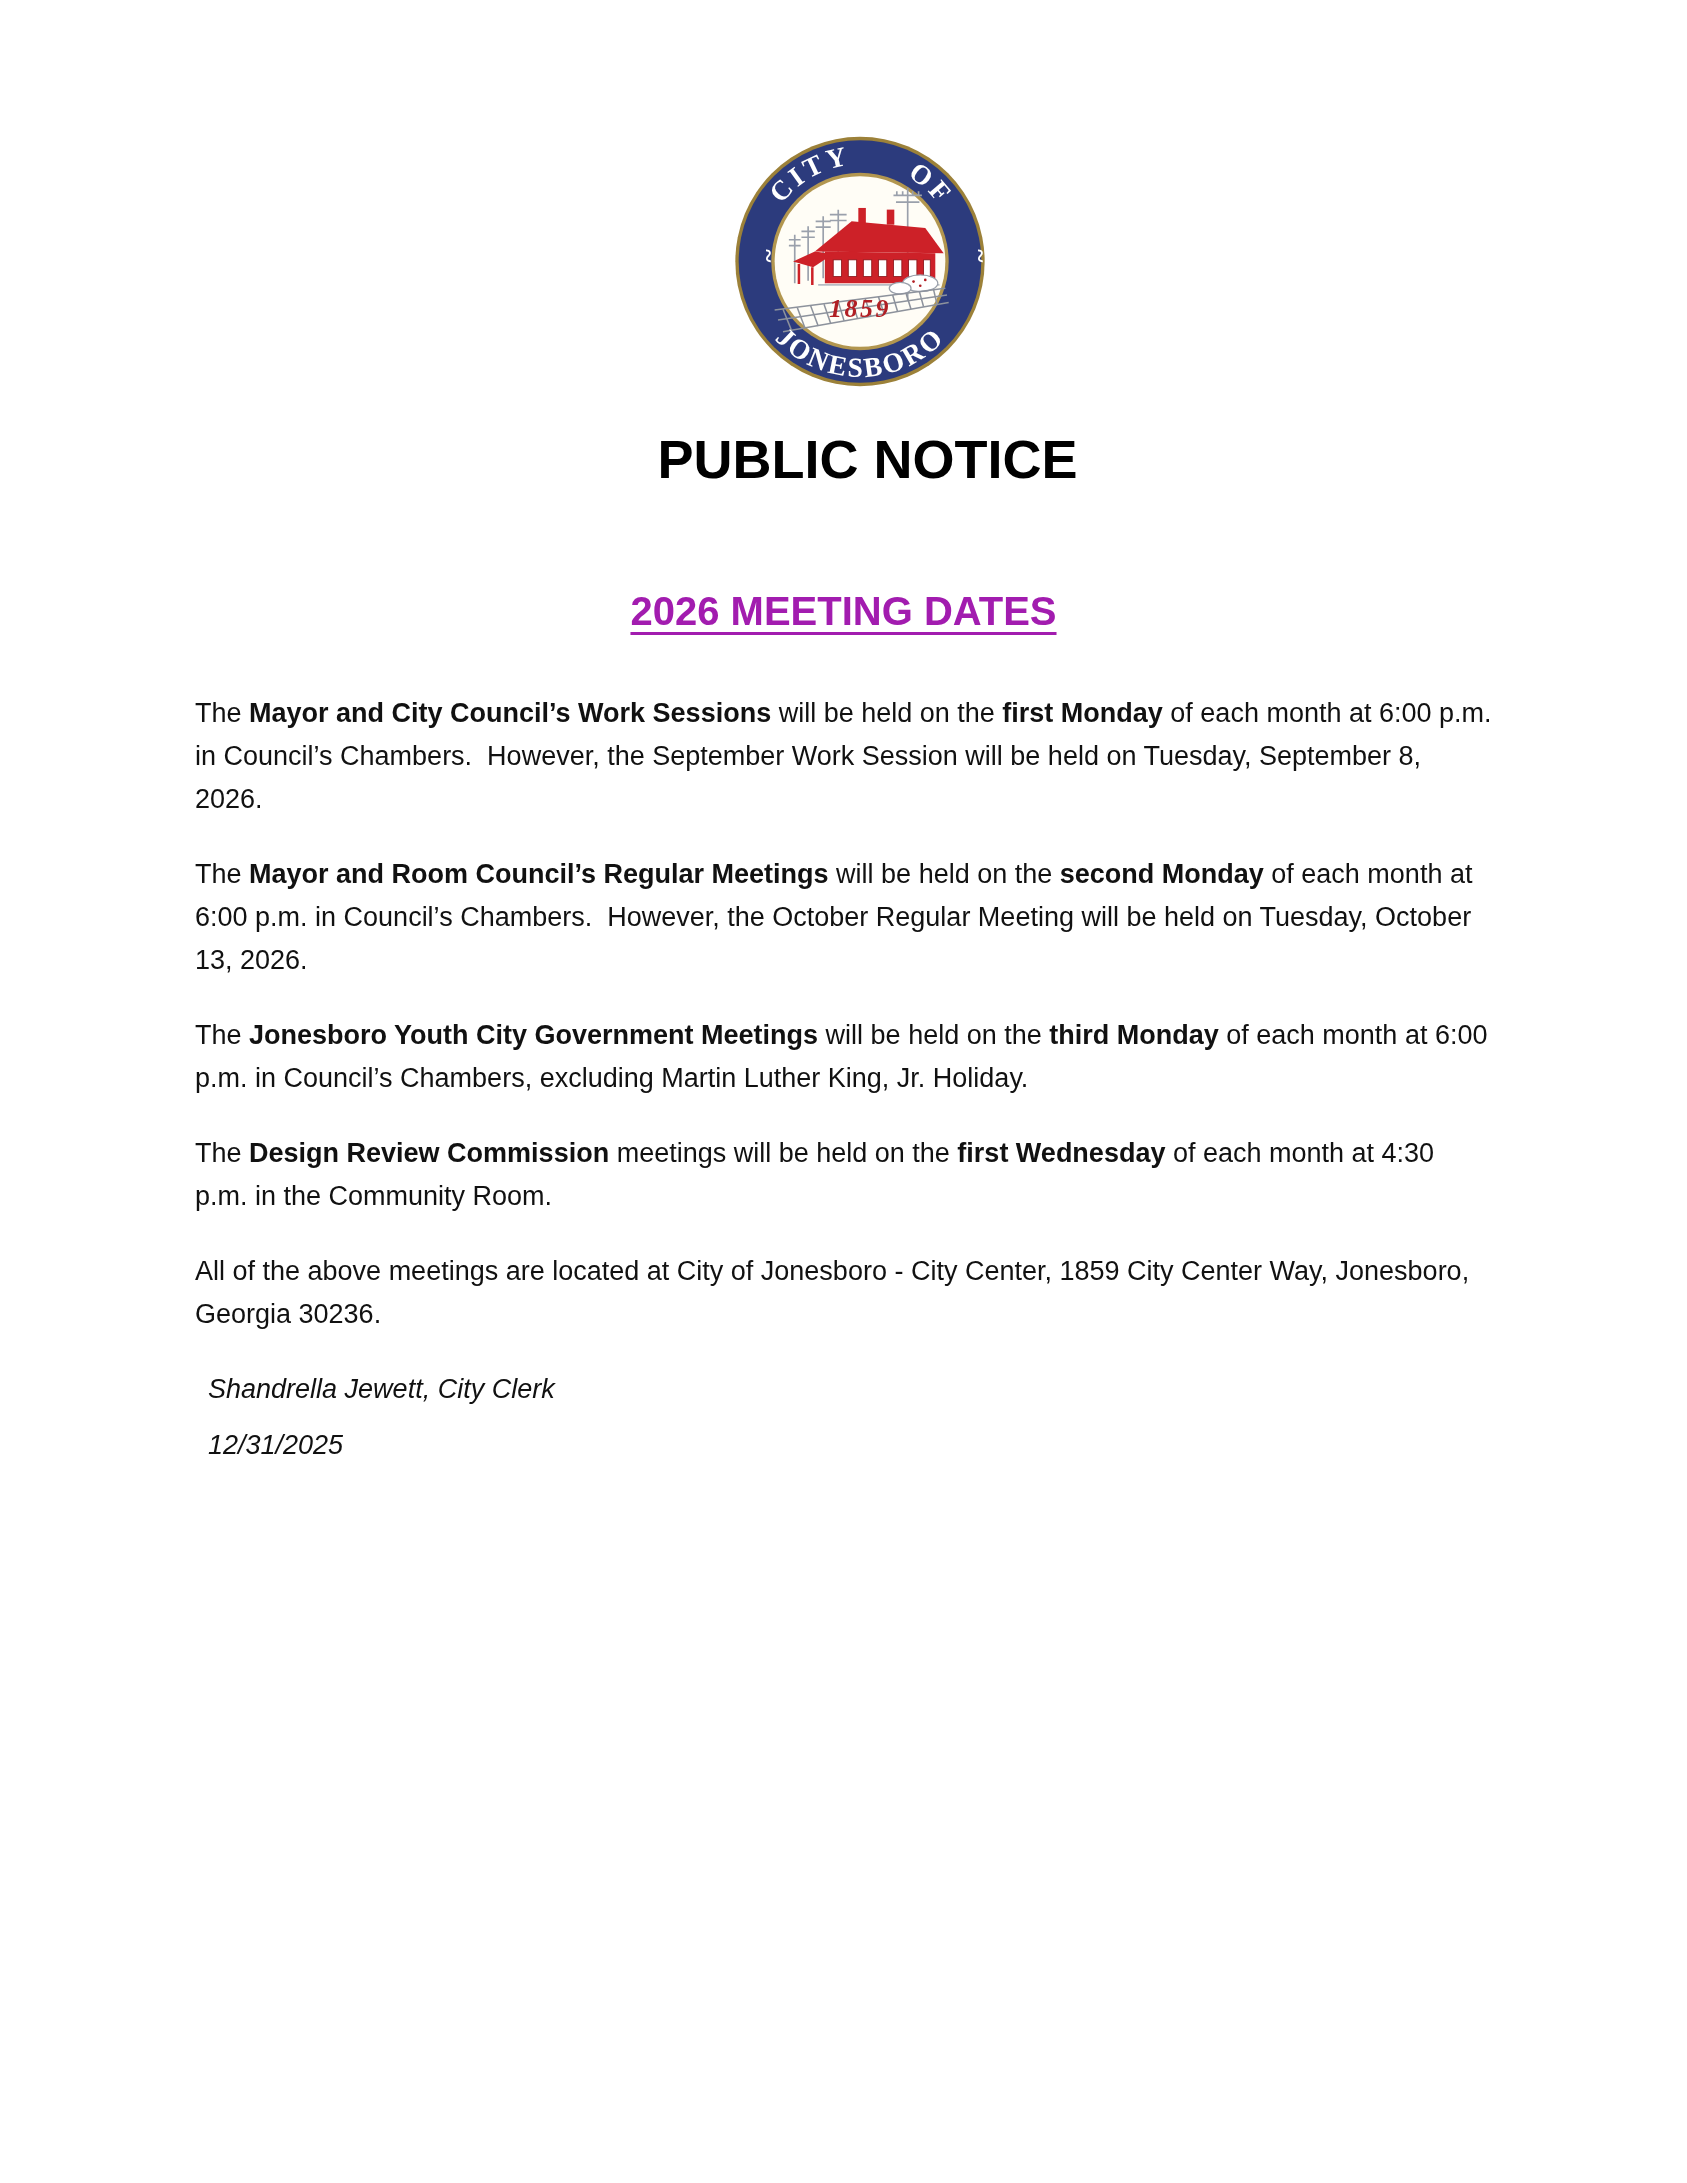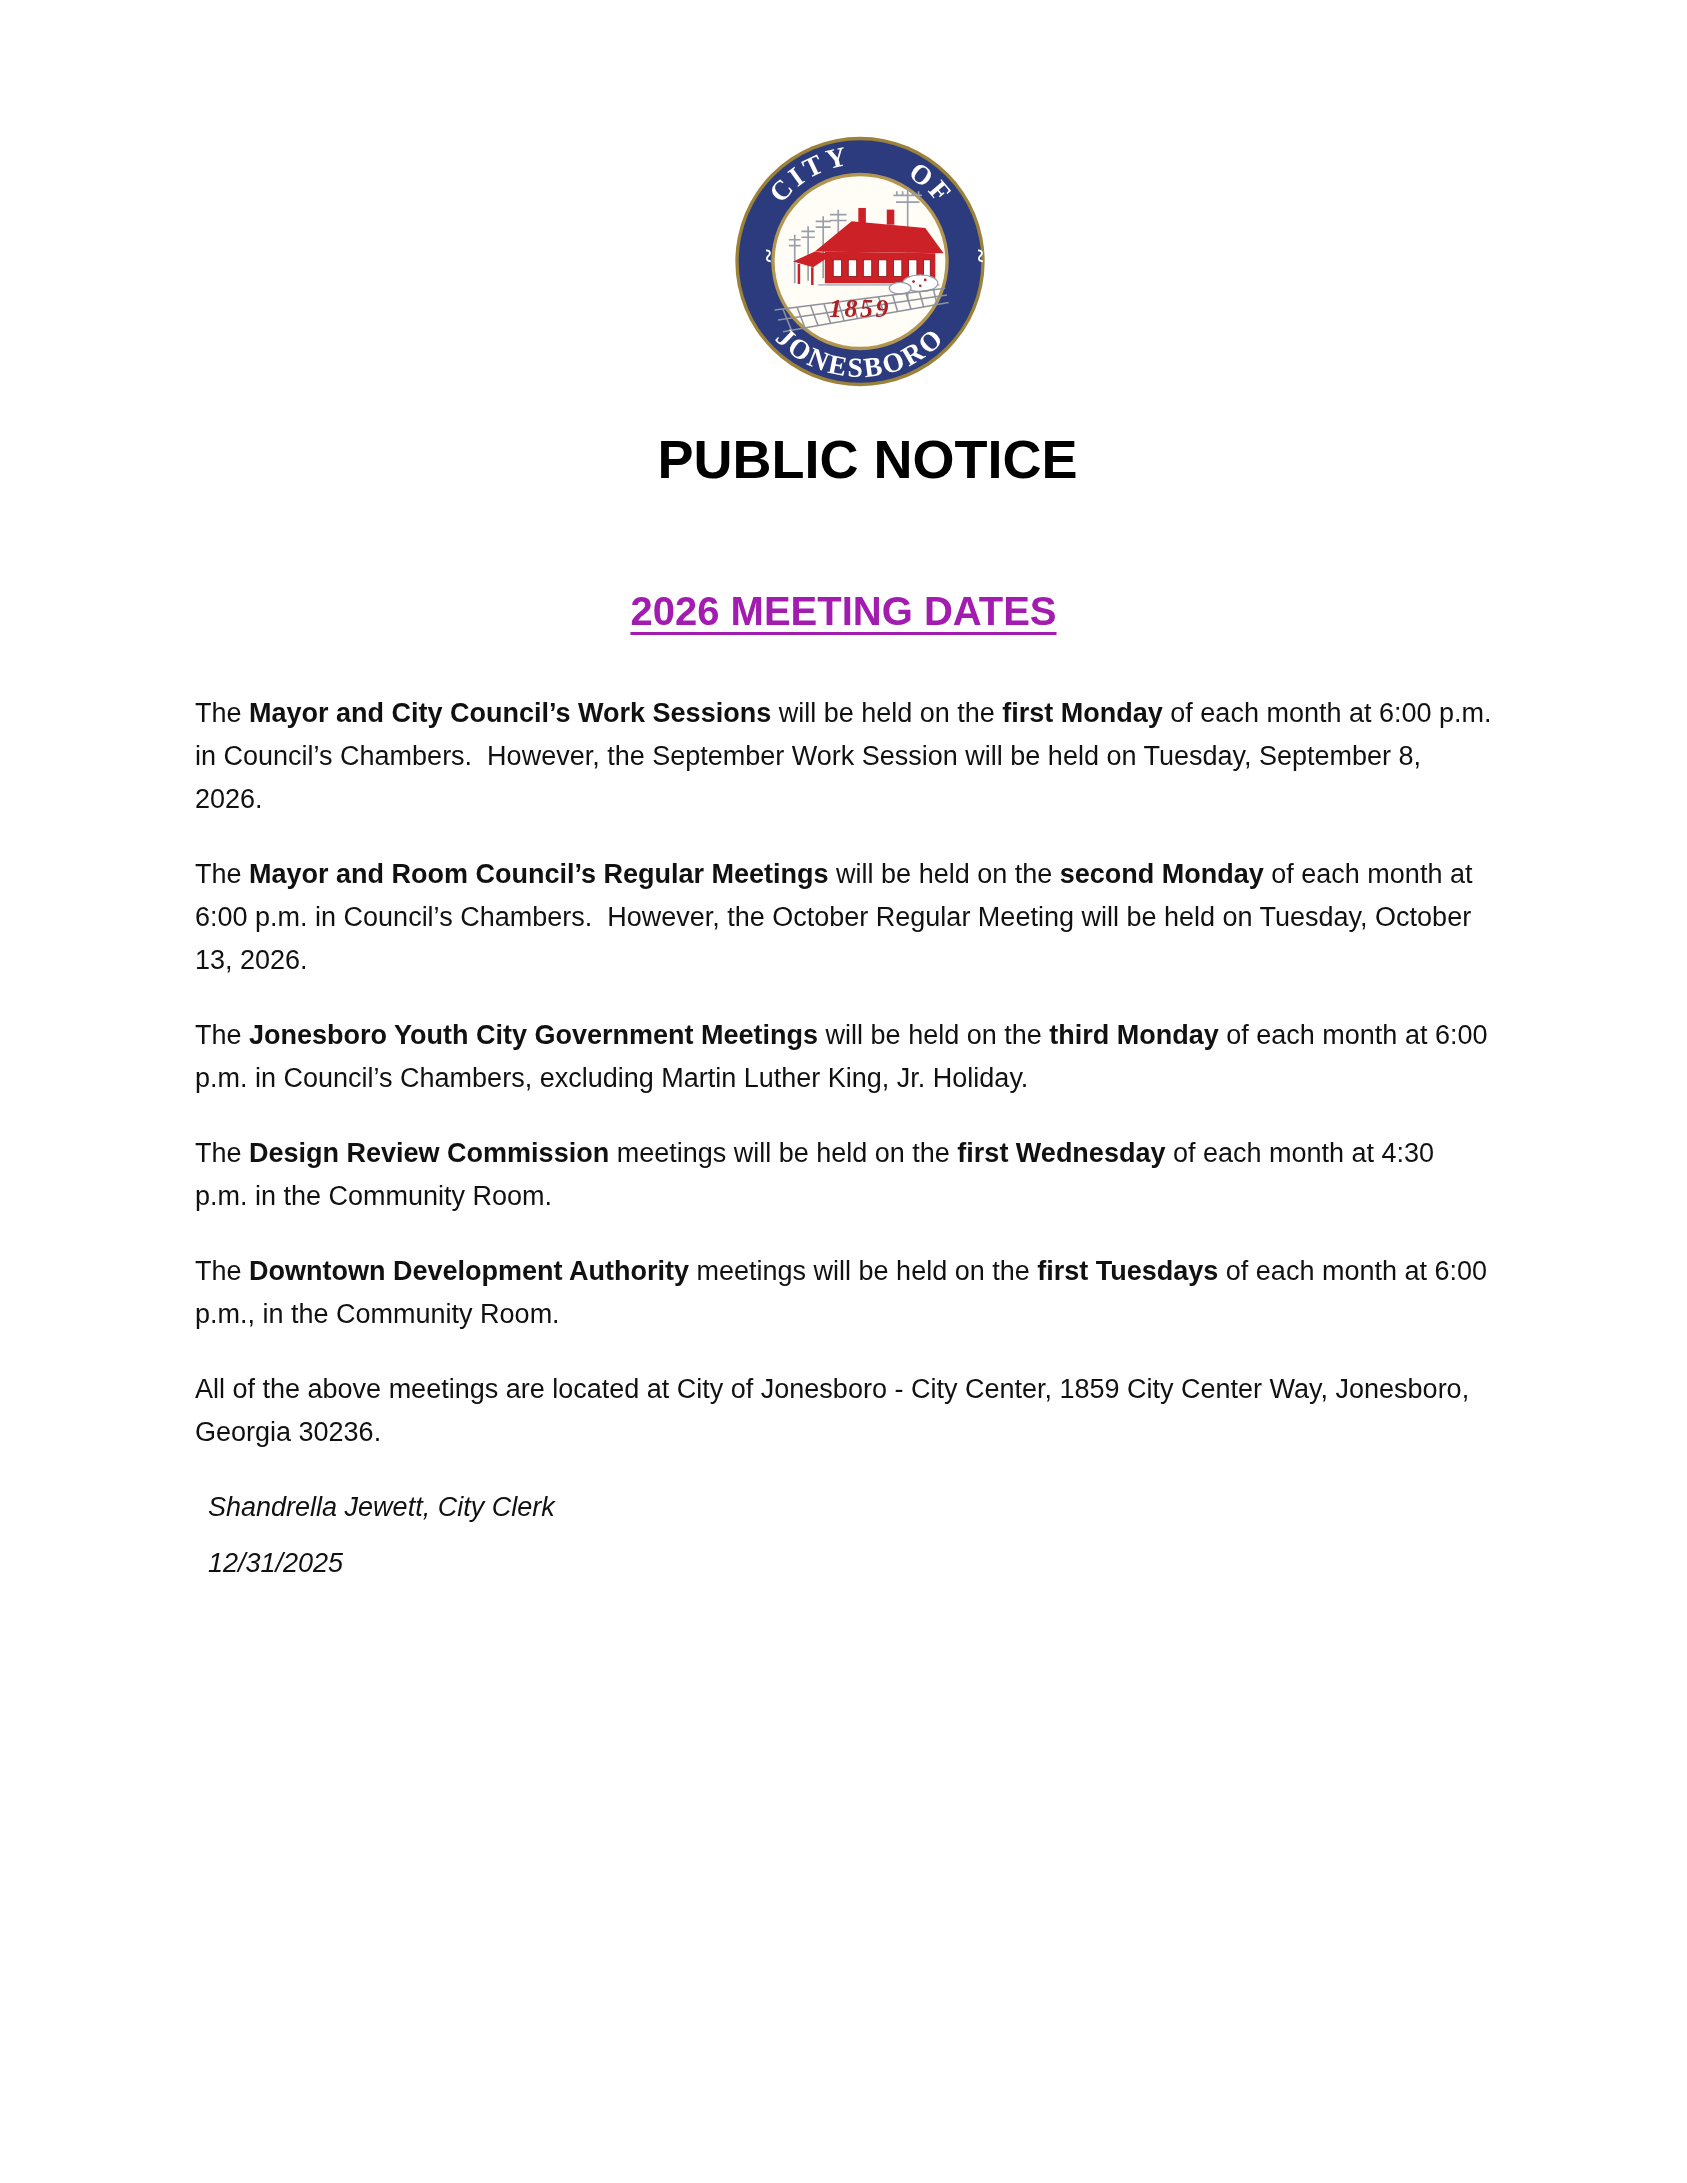--- a/index.html
+++ b/index.html
@@ -191,21 +191,20 @@
 
   <h2 class="doc-subtitle">
     <span>2026 MEETING DATES</span>
   </h2>
 
   <div class="content">
     <p><span>The </span><span class="b">Mayor and City Council’s Work Sessions</span><span> will be held on the </span><span class="b">first Monday</span><span> of each month at 6:00 p.m. in Council’s Chambers.  However, the September Work Session will be held on Tuesday, September 8, 2026.</span></p>
     <p><span>The </span><span class="b">Mayor and Room Council’s Regular Meetings</span><span> will be held on the </span><span class="b">second Monday</span><span> of each month at 6:00 p.m. in Council’s Chambers.  However, the October Regular Meeting will be held on Tuesday, October 13, 2026.</span></p>
     <p><span>The </span><span class="b">Jonesboro Youth City Government Meetings</span><span> will be held on the </span><span class="b">third Monday</span><span> of each month at 6:00 p.m. in Council’s Chambers, excluding Martin Luther King, Jr. Holiday.</span></p>
     <p><span>The </span><span class="b">Design Review Commission</span><span> meetings will be held on the </span><span class="b">first Wednesday</span><span> of each month at 4:30 p.m. in the Community Room.</span></p>
-    <p><span>The </span><span class="b">Downtown Development Authority</span><span> meetings will be held on the </span><span class="b">first Tuesdays</span><span> of each month at 6:00 p.m., in the Community Room.</span></p>
     <p><span>All of the above meetings are located at City of Jonesboro - City Center, 1859 City Center Way, Jonesboro, Georgia 30236.</span></p>
 
     <div class="signature">
       <p>Shandrella Jewett, City Clerk</p>
       <p>12/31/2025</p>
     </div>
   </div>
 
 </div>
 

